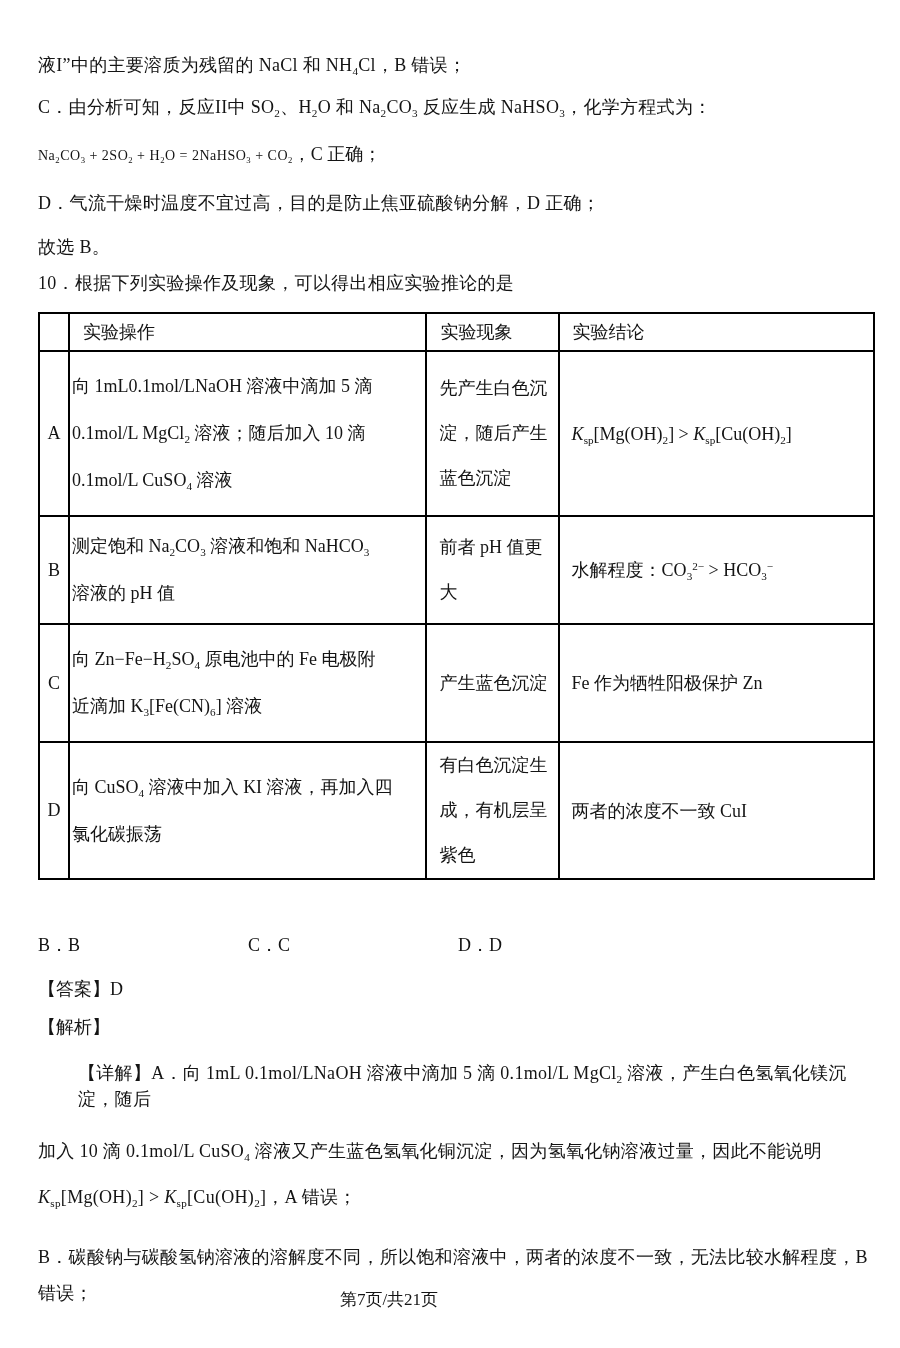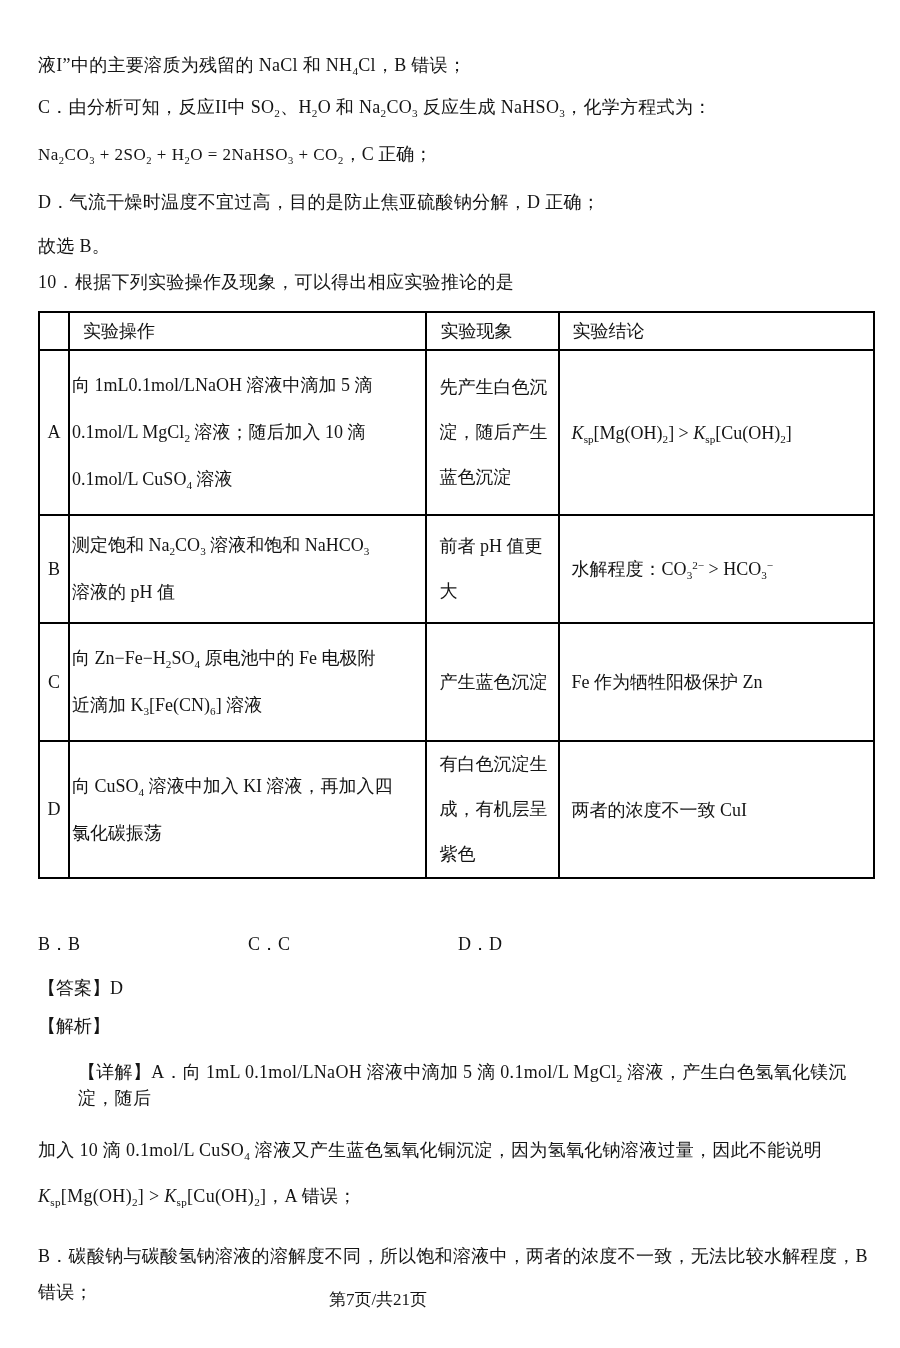--- a/index.html
+++ b/index.html
@@ -9,21 +9,21 @@
     font-family:"Liberation Serif","DejaVu Serif",serif;
     color:#141414;
     font-size:18px;
   }
   .content { padding:52px 25px 0 38px; }
   .para { line-height:26px; letter-spacing:0.3px; }
   .mb16 { margin-bottom:16px; }
   .mb18 { margin-bottom:18px; }
   .mb10 { margin-bottom:10px; }
   .equation-line { line-height:36px; margin-bottom:16px; }
-  .equation { font-size:17px; letter-spacing:0.5px; }
+  .equation { font-size:14px; letter-spacing:0.5px; }
   .equation-suffix { font-size:18px; }
   sub { font-size:0.62em; line-height:0; vertical-align:-0.35em; }
   sup { font-size:0.62em; line-height:0; vertical-align:0.5em; }
   i { font-style:italic; }
 
   table.exp-table {
     border-collapse:collapse; table-layout:fixed;
     width:837px; margin:8px 0 0 0;
   }
   table.exp-table td {
@@ -47,21 +47,21 @@
   .answer-line { margin-top:18px; line-height:26px; }
   .analysis-line { margin-top:12px; line-height:26px; }
   .dline { line-height:26px; letter-spacing:0.3px; }
   .dl0 { margin-top:20px;margin-left:40px; }
   .dl1 { margin-top:26px; }
   .dl2 { margin-top:16px; line-height:34px; }
   .dl3 { margin-top:30px; }
   .dl4 { margin-top:10px; }
 
   .page-footer {
-    position:absolute; left:0; top:1288px; width:756px;
+    position:absolute; left:11px; top:1288px; width:756px;
     text-align:center; font-size:17px; line-height:24px;
   }
 </style>
 </head>
 <body>
 
 <div class="content">
 
   <div class="para mb16">液I”中的主要溶质为残留的 NaCl 和 NH<sub>4</sub>Cl，B 错误；</div>
 

